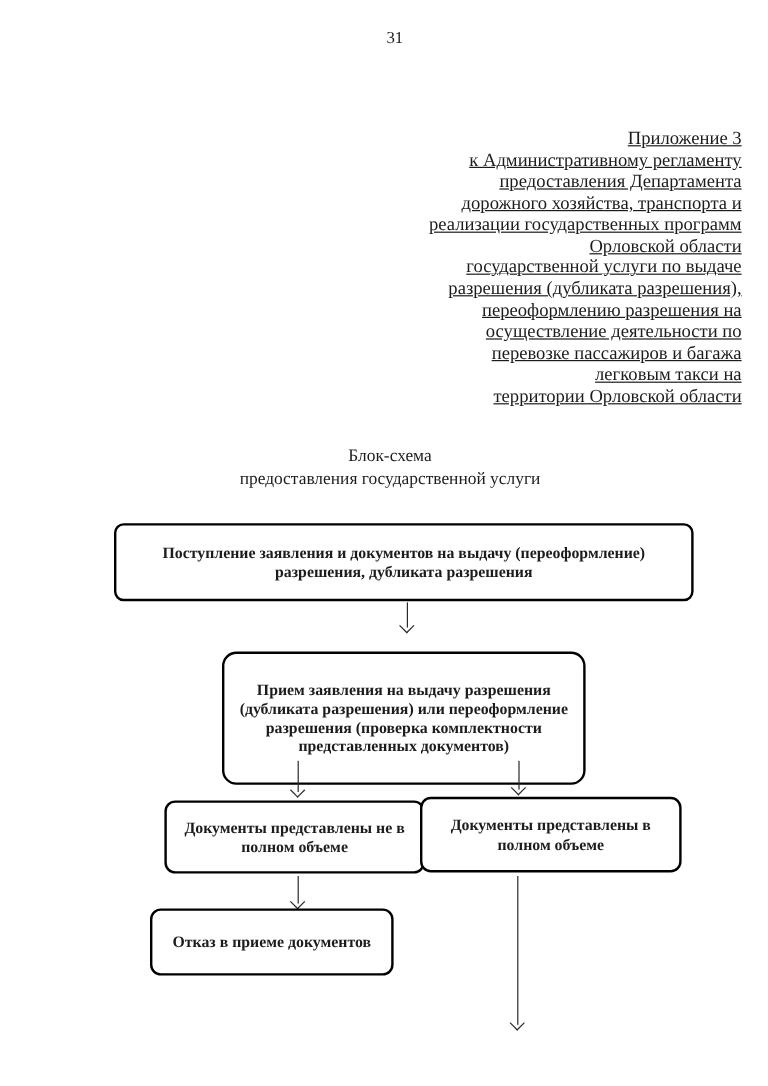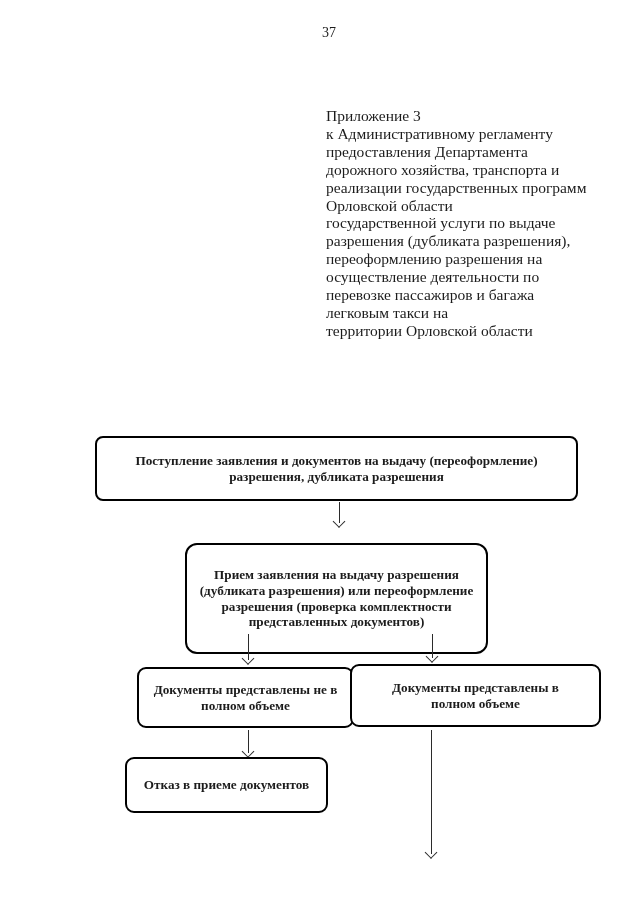--- a/index.html
+++ b/index.html
@@ -23,24 +23,25 @@
     position: absolute;
     top: 25px;
     left: 322px;
     font-size: 14px;
   }
   .appendix {
     position: absolute;
     top: 107px;
     left: 326px;
     width: 292px;
-    text-align: left;
+    text-align: right;
     font-size: 15.5px;
     line-height: 17.9px;
     white-space: pre-line;
+    text-decoration: underline;
   }
   .doc-title {
     position: absolute;
     top: 371px;
     left: 25px;
     width: 600px;
     text-align: center;
     font-size: 14.5px;
     line-height: 19px;
     white-space: pre-line;
@@ -59,21 +60,21 @@
     text-align: center;
     font-weight: bold;
     font-size: 13.2px;
     line-height: 15.8px;
     white-space: pre-line;
     padding: 2px 6px;
   }
   .node-submission { left: 95px;  top: 436px; width: 483px; height: 65px; border-radius: 8px; }
   .node-acceptance { left: 185px; top: 543px; width: 303px; height: 111px; border-radius: 12px; }
   .node-incomplete { left: 122px; top: 667px; width: 217px; height: 61px; margin-left: 15px; }
-  .node-complete   { left: 350px; top: 664px; width: 251px; height: 63px; }
+  .node-complete   { left: 350px; top: 664px; width: 218px; height: 63px; }
   .node-refusal    { left: 125px; top: 757px; width: 203px; height: 56px; text-align: right; }
 
   
   .flow-arrow { position: absolute; }
   .flow-arrow .shaft {
     position: absolute;
     left: 50%;
     top: 0;
     bottom: 3px;
     width: 1px;
@@ -94,36 +95,38 @@
   .arrow-2a   { left: 242px; top: 634px; width: 12px; height: 29px; }
   .arrow-2b   { left: 426px; top: 634px; width: 12px; height: 27px; }
   .arrow-3    { left: 242px; top: 730px; width: 12px; height: 26px; }
   .arrow-long { left: 425px; top: 730px; width: 12px; height: 127px; }
 </style>
 </head>
 <body>
 
 <div class="page">
 
-  <div class="page-number">37</div>
+  <div class="page-number">31</div>
 
   <div class="appendix">Приложение 3
 к Административному регламенту
 предоставления Департамента
 дорожного хозяйства, транспорта и
 реализации государственных программ
 Орловской области
 государственной услуги по выдаче
 разрешения (дубликата разрешения),
 переоформлению разрешения на
 осуществление деятельности по
 перевозке пассажиров и багажа
 легковым такси на
 территории Орловской области</div>
 
+  <div class="doc-title">Блок-схема
+предоставления государственной услуги</div>
 
   <div class="flow-node node-submission">Поступление заявления и документов на выдачу (переоформление)
 разрешения, дубликата разрешения</div>
 
   <div class="flow-arrow arrow-1">
     <span class="shaft"></span>
     <span class="head"></span>
   </div>
 
   <div class="flow-node node-acceptance">Прием заявления на выдачу разрешения

